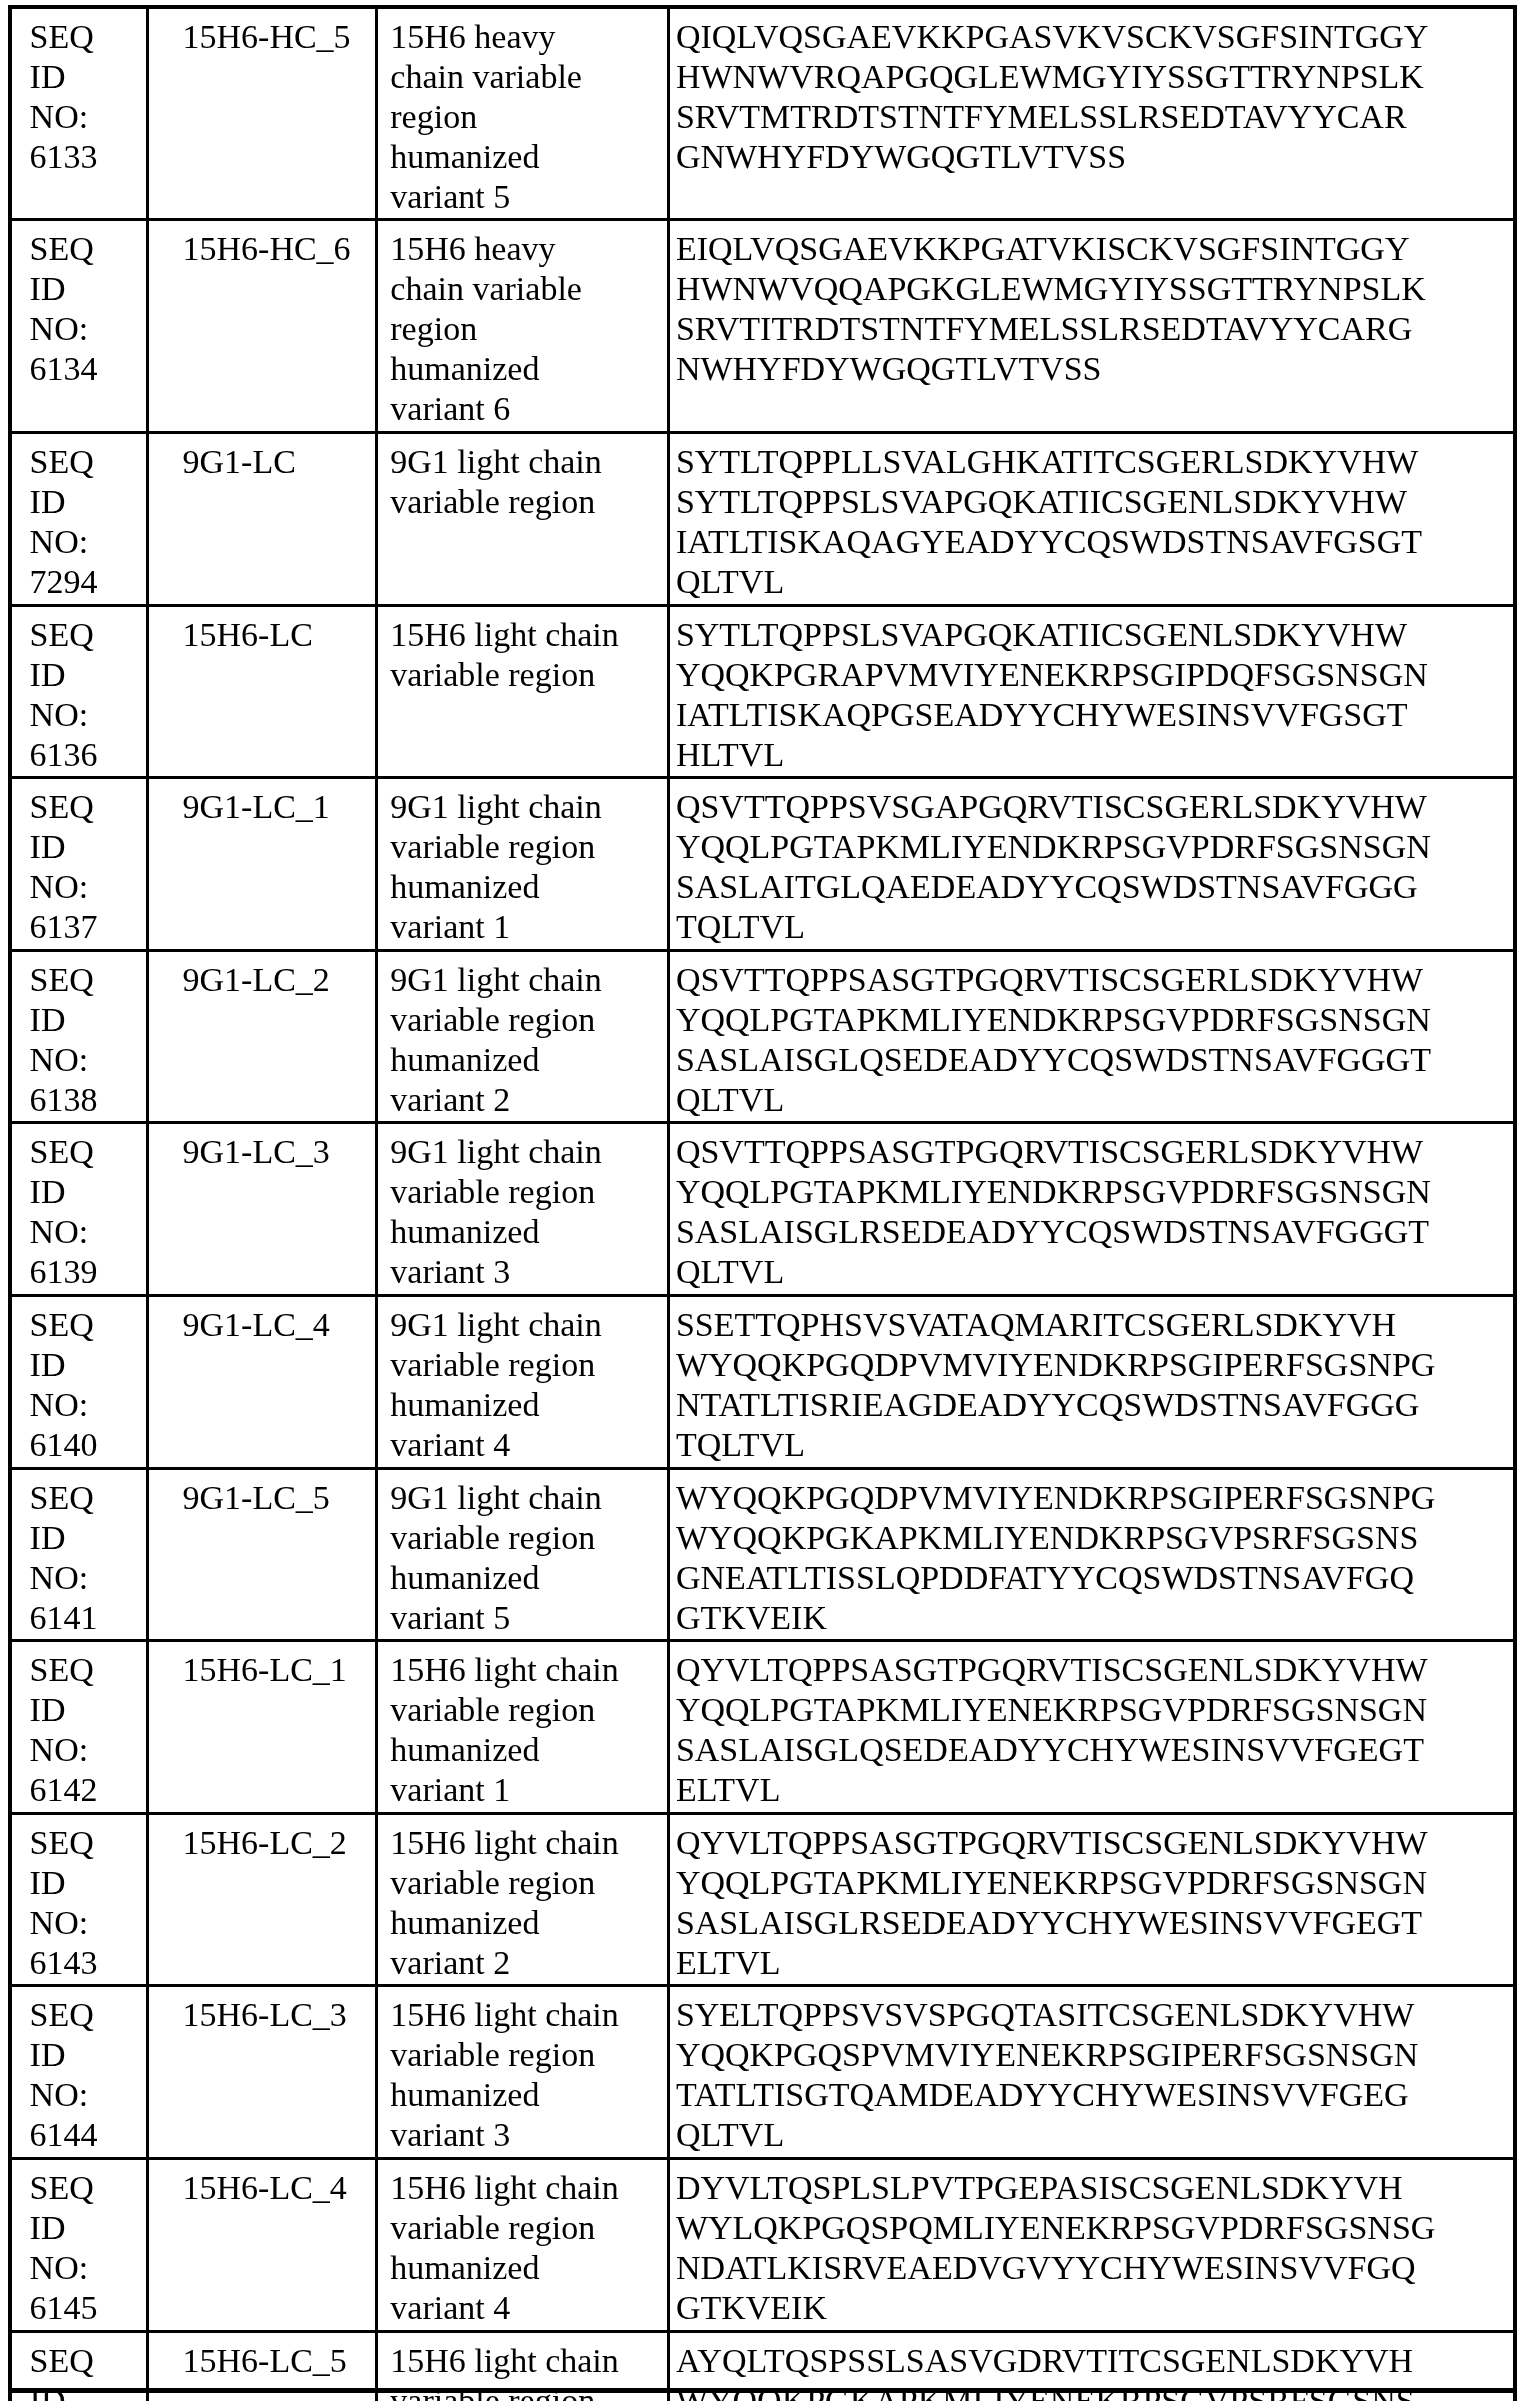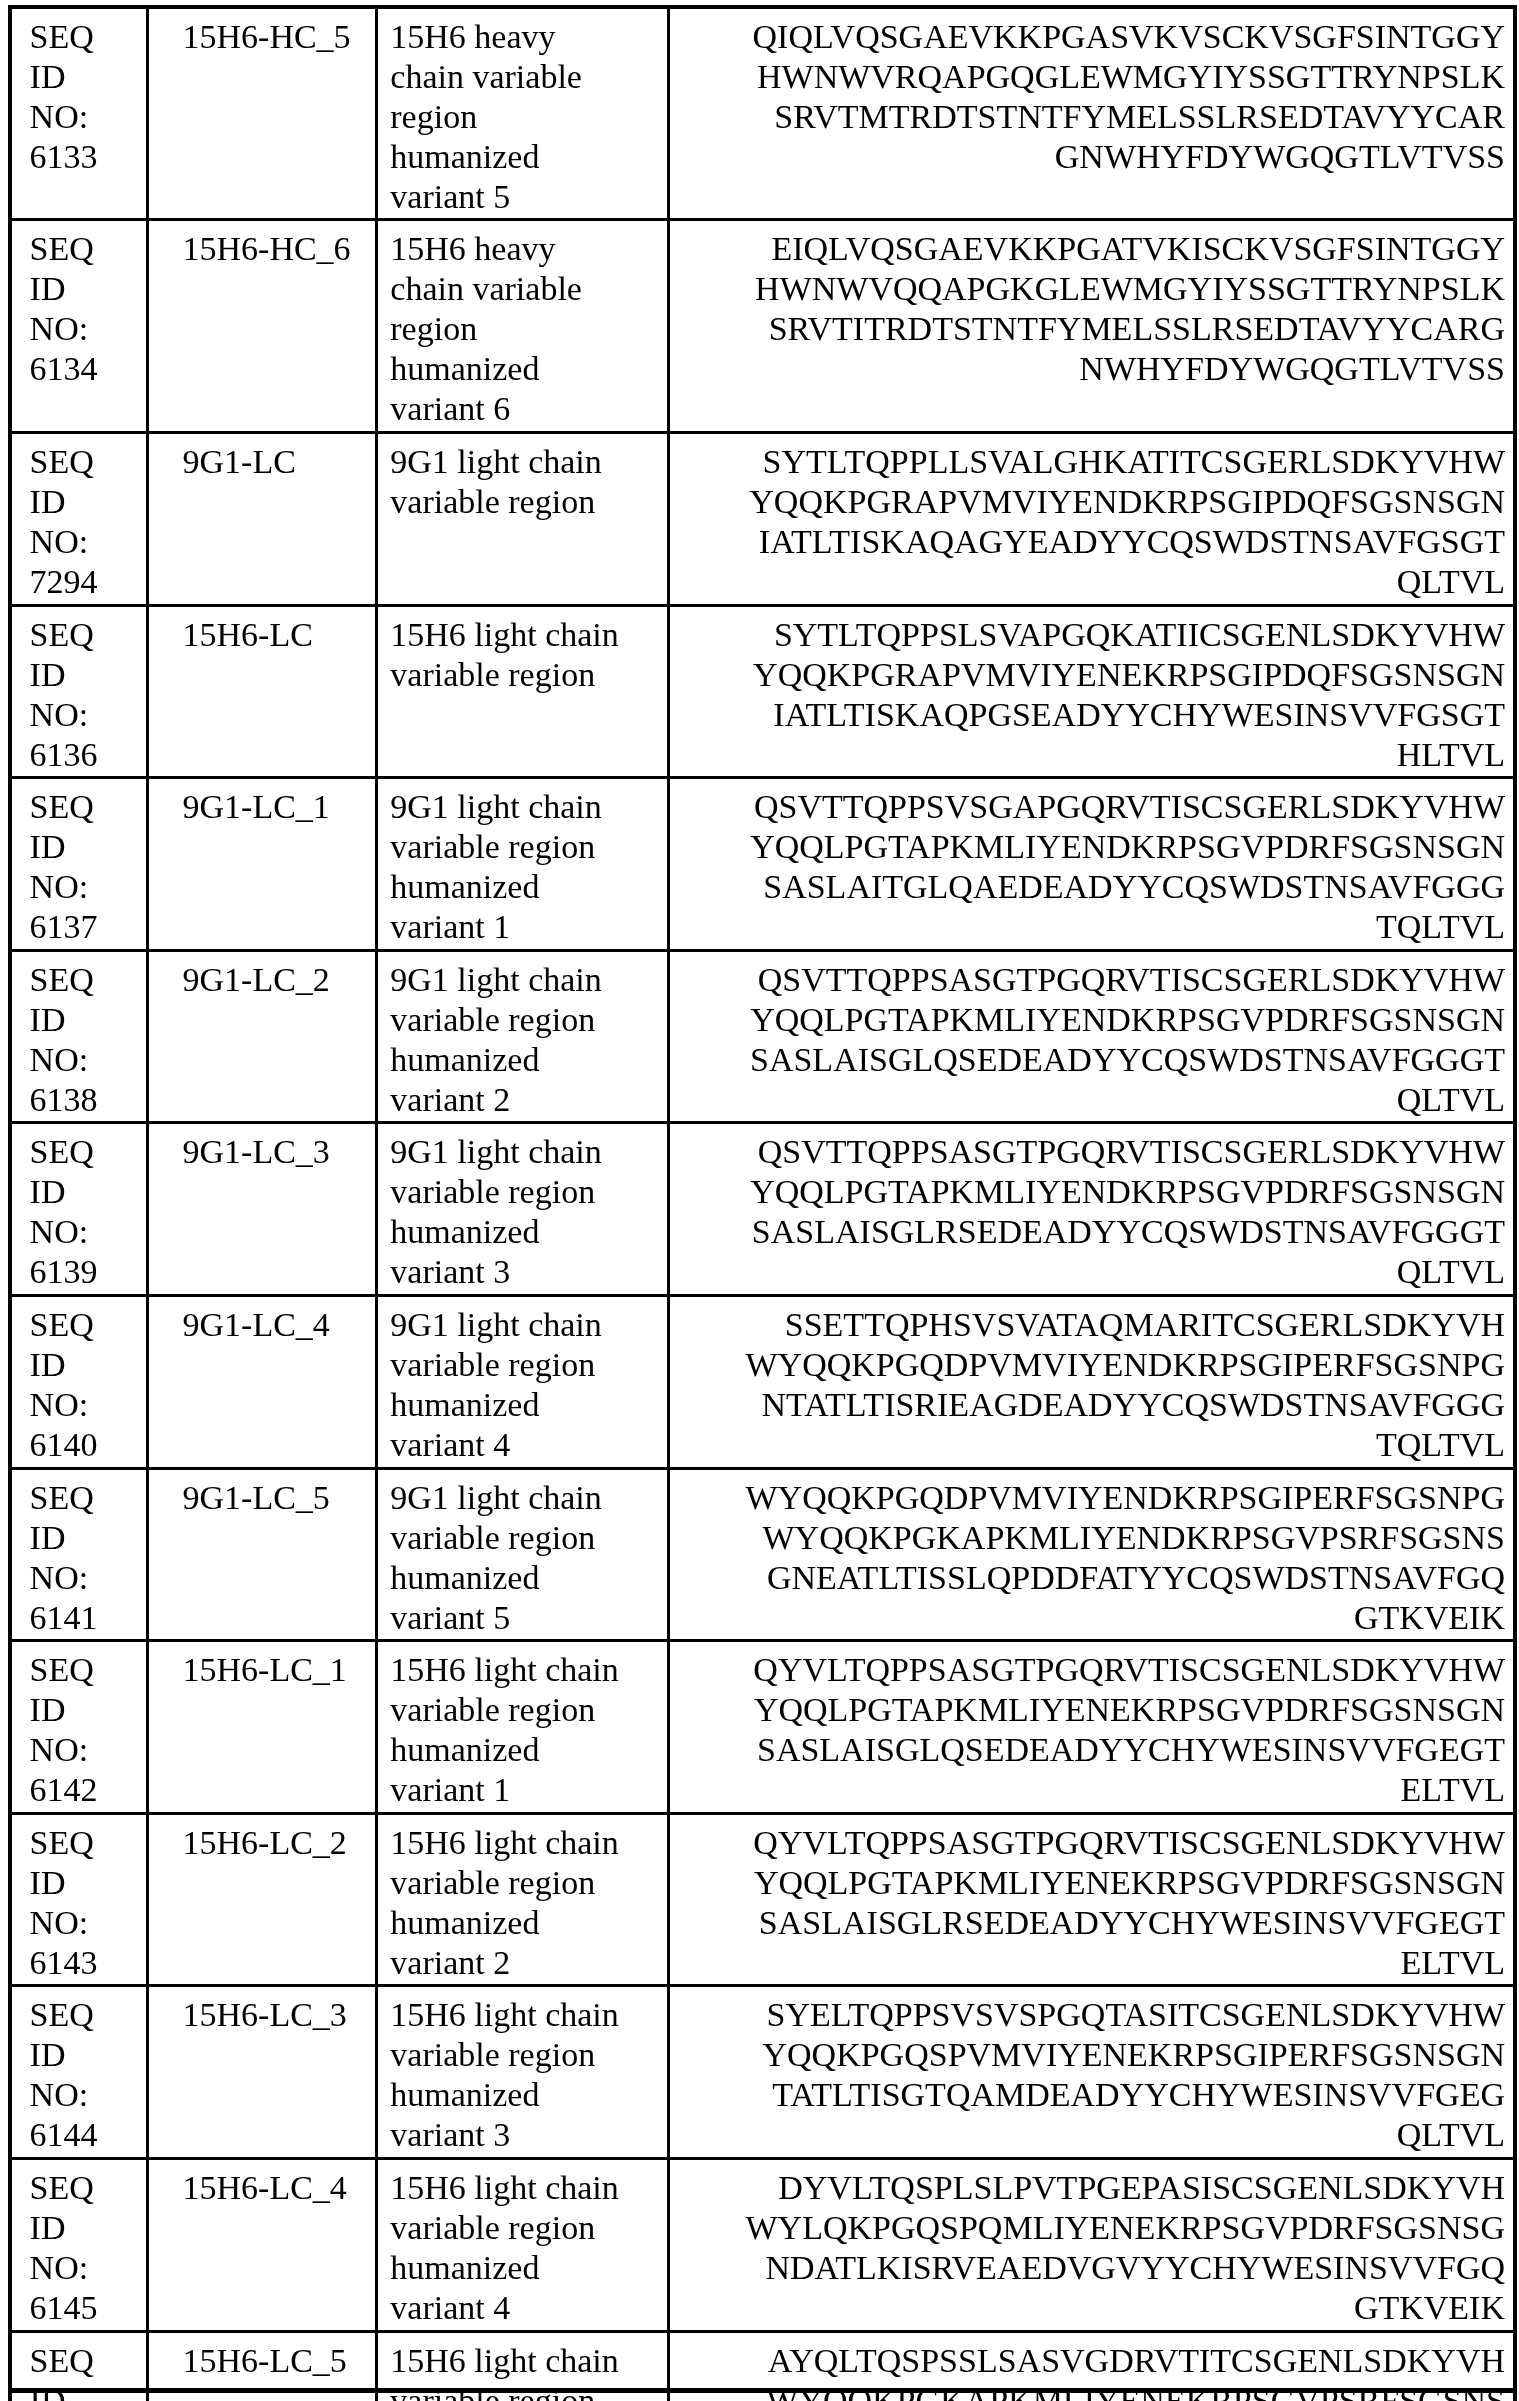--- a/index.html
+++ b/index.html
@@ -30,21 +30,21 @@
     font-family: "Liberation Serif", "DejaVu Serif", serif;
     font-size: 34px;
     line-height: 40px;
     color: #000;
     white-space: pre-line;
     overflow: hidden;
   }
   table.seq-table td:nth-child(1) { padding-left: 17.6px; }
   table.seq-table td:nth-child(2) { padding-left: 34px; }
   table.seq-table td:nth-child(3) { padding-left: 12.8px; margin-left: 36px; }
-  table.seq-table td:nth-child(4) { padding-left: 6.4px; text-align: right; }
+  table.seq-table td:nth-child(4) { padding-left: 6.4px; }
   .bottom-rule {
     position: absolute;
     left: 8px;
     top: 2388px;
     width: 1506px;
     height: 4.8px;
     background: #000;
   }
 </style>
 </head>
@@ -93,21 +93,21 @@
         </tr>
         <tr>
           <td>SEQ
 ID
 NO:
 7294</td>
           <td>9G1-LC</td>
           <td>9G1 light chain
 variable region</td>
           <td>SYTLTQPPLLSVALGHKATITCSGERLSDKYVHW
-YQQKPGRAPVMVIYENDKRPSGIPDQFSGSNSGN
+SYTLTQPPSLSVAPGQKATIICSGENLSDKYVHW
 IATLTISKAQAGYEADYYCQSWDSTNSAVFGSGT
 QLTVL</td>
         </tr>
         <tr>
           <td>SEQ
 ID
 NO:
 6136</td>
           <td>15H6-LC</td>
           <td>15H6 light chain

